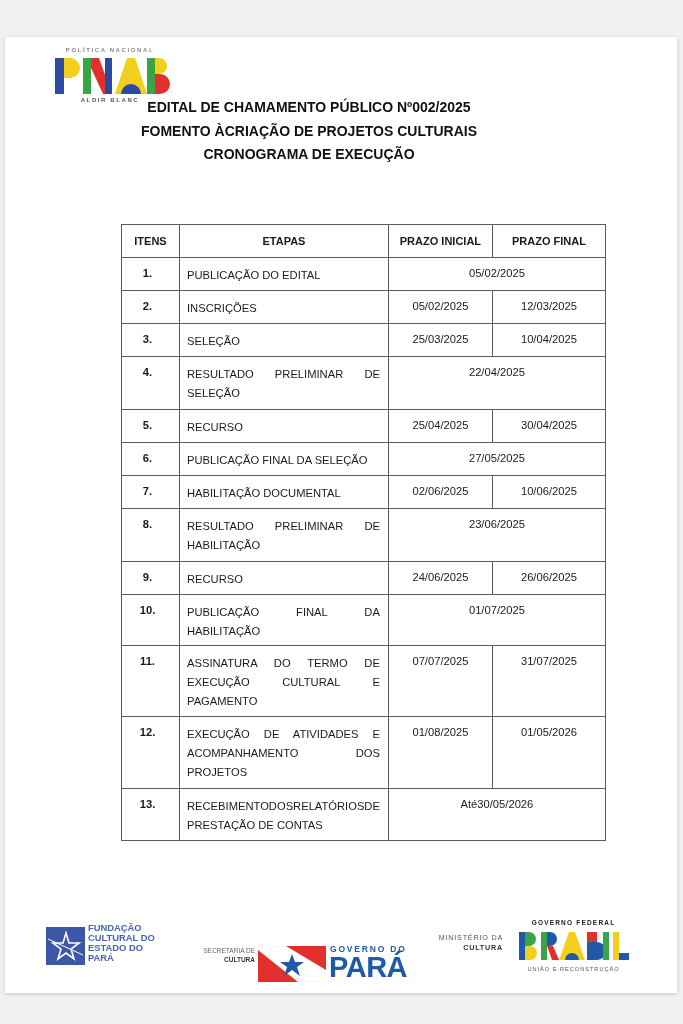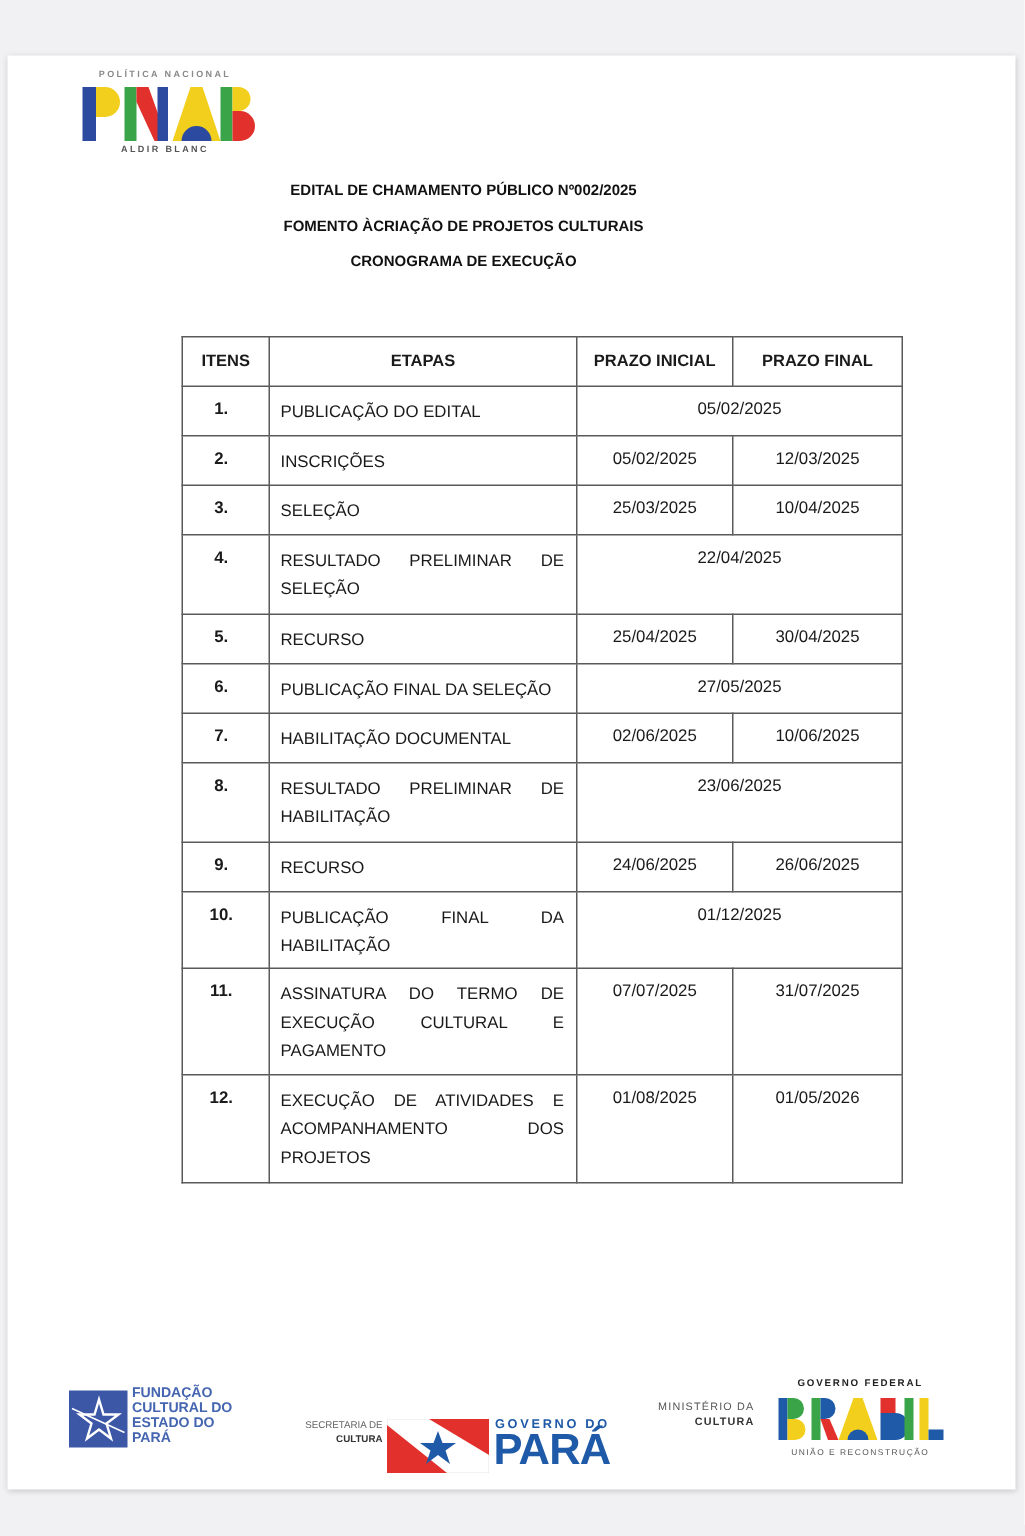--- a/index.html
+++ b/index.html
@@ -24,22 +24,22 @@
       position: absolute; left: 4px; top: 0; width: 110px; text-align: center;
       font-size: 6px; letter-spacing: 1.6px; color: #8a8a8a; font-weight: bold;
     }
     .pnab .bottom-label {
       position: absolute; left: 4px; top: 50px; width: 110px; text-align: center;
       font-size: 6px; letter-spacing: 1.6px; color: #555; font-weight: bold;
     }
     .pnab svg { position: absolute; left: 0; top: 9px; }
 
     .titles {
-      position: absolute; left: 0; top: 79px; width: 608px; text-align: center;
-      font-weight: bold; font-size: 10px; color: #111;
+      position: absolute; left: 0; top: 59px; width: 608px; text-align: center;
+      font-weight: bold; font-size: 14px; color: #111;
     }
     .titles div { height: 23.5px; line-height: 23.5px; }
 
     table.crono {
       position: absolute; left: 92px; top: 187px;
       border-collapse: collapse;
       font-size: 11.2px;
       table-layout: fixed;
       margin-left: 24px;
     }
@@ -170,33 +170,38 @@
         </tr>
         <tr style="height: 33px;">
           <td class="num">9.</td>
           <td class="etapa">RECURSO</td>
           <td class="date">24/06/2025</td>
           <td class="date">26/06/2025</td>
         </tr>
         <tr style="height: 40px;">
           <td class="num">10.</td>
           <td class="etapa">PUBLICAÇÃO FINAL DA HABILITAÇÃO</td>
-          <td class="date" colspan="2">01/12/2025</td>
+          <td class="date" colspan="2">01/07/2025</td>
         </tr>
         <tr style="height: 71px;">
           <td class="num">11.</td>
           <td class="etapa">ASSINATURA DO TERMO DE EXECUÇÃO CULTURAL E PAGAMENTO</td>
           <td class="date">07/07/2025</td>
           <td class="date">31/07/2025</td>
         </tr>
         <tr style="height: 72px;">
           <td class="num">12.</td>
           <td class="etapa">EXECUÇÃO DE ATIVIDADES E ACOMPANHAMENTO DOS PROJETOS</td>
           <td class="date">01/08/2025</td>
           <td class="date">01/05/2026</td>
+        </tr>
+        <tr style="height: 52px;">
+          <td class="num">13.</td>
+          <td class="etapa">RECEBIMENTODOSRELATÓRIOSDE PRESTAÇÃO DE CONTAS</td>
+          <td class="date" colspan="2">Até30/05/2026</td>
         </tr>
       </tbody>
   </table>
 
   <div class="fcep">
     <div class="box">
       <svg width="39" height="38" viewBox="0 0 39 38">
         <polygon points="20,6 23,16 33,16 25,22 28,32 20,26 12,32 15,22 7,16 17,16" fill="none" stroke="#fff" stroke-width="1.6"></polygon>
         <line x1="2" y1="12" x2="37" y2="28" stroke="#fff" stroke-width="1"></line>
       </svg>

